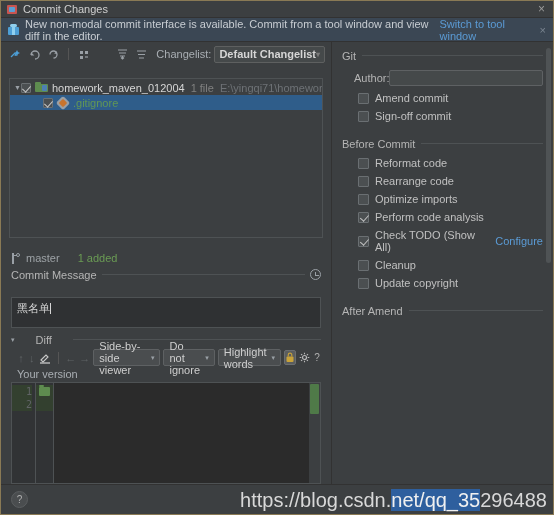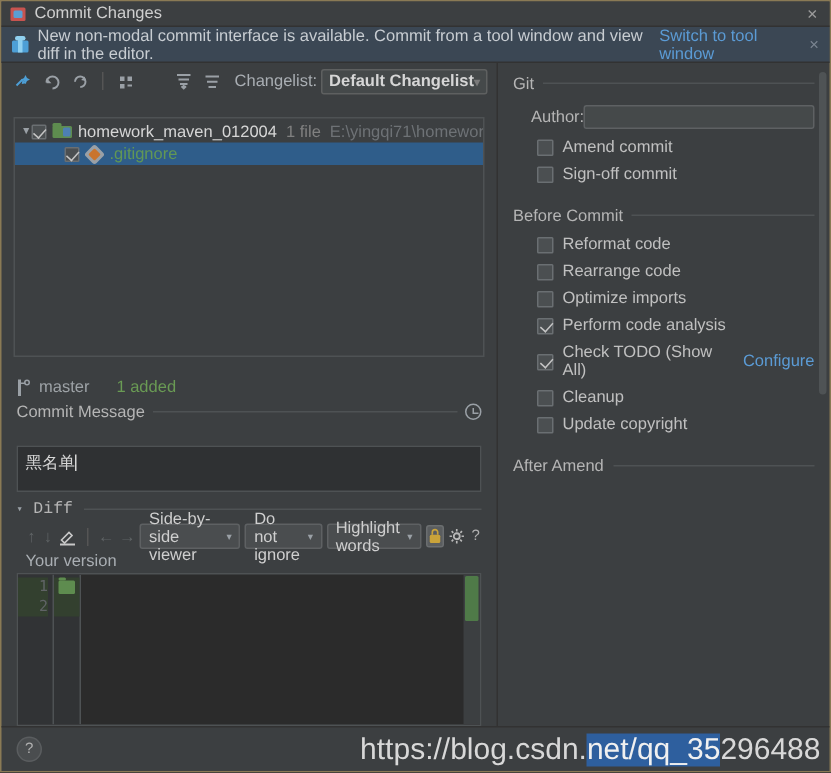--- a/index.html
+++ b/index.html
@@ -107,21 +107,21 @@
   .clock::before{content:"";position:absolute;left:4px;top:2px;width:1.2px;height:4px;background:#9aa0a6;}
   .clock::after{content:"";position:absolute;left:4.5px;top:5px;width:3px;height:1.2px;background:#9aa0a6;}
   .cmbox{
     height:31px; background:#2f3133; border:1px solid #4e5254; margin-top:14px;
     padding:3px 5px; color:#d6d6d6; font-size:11px; position:relative;
     font-family:"DejaVu Sans", sans-serif;
   }
   .caret{ display:inline-block;width:1px;height:11px;background:#d6d6d6;vertical-align:-2px;}
   
   .diffsec{ display:flex;flex-direction:column; flex:1; min-height:0; padding:0 10px 0 10px;}
-  .diffhead{ display:flex;align-items:center;height:16px;gap:7px; margin-top:4px;font-family:Liberation Mono, monospace;}
+  .diffhead{ display:flex;align-items:center;height:16px;gap:21px; margin-top:4px;}
   .diffhead .cv{color:#9aa0a6;font-size:7px;}
   .diffhead .t{color:#b5b5b5;font-size:11px;}
   .diffhead .ln{flex:1;height:1px;background:#4e5254;}
   .difftools{ height:20px; display:flex;align-items:center; gap:3px; padding-left:6px;}
   .arrbtn{ width:15px;height:15px;display:flex;align-items:center;justify-content:center;
            color:#5f6365;font-size:11px;}
   .penbtn{ width:15px;height:15px;display:flex;align-items:center;justify-content:center;color:#a9b7c6;}
   .dcombo{
     height:17px;background:#4a4d4f;border:1px solid #5e6163;border-radius:2px;
     display:flex;align-items:center;padding:0 5px;color:#cfcfcf;font-size:11px;gap:5px;

